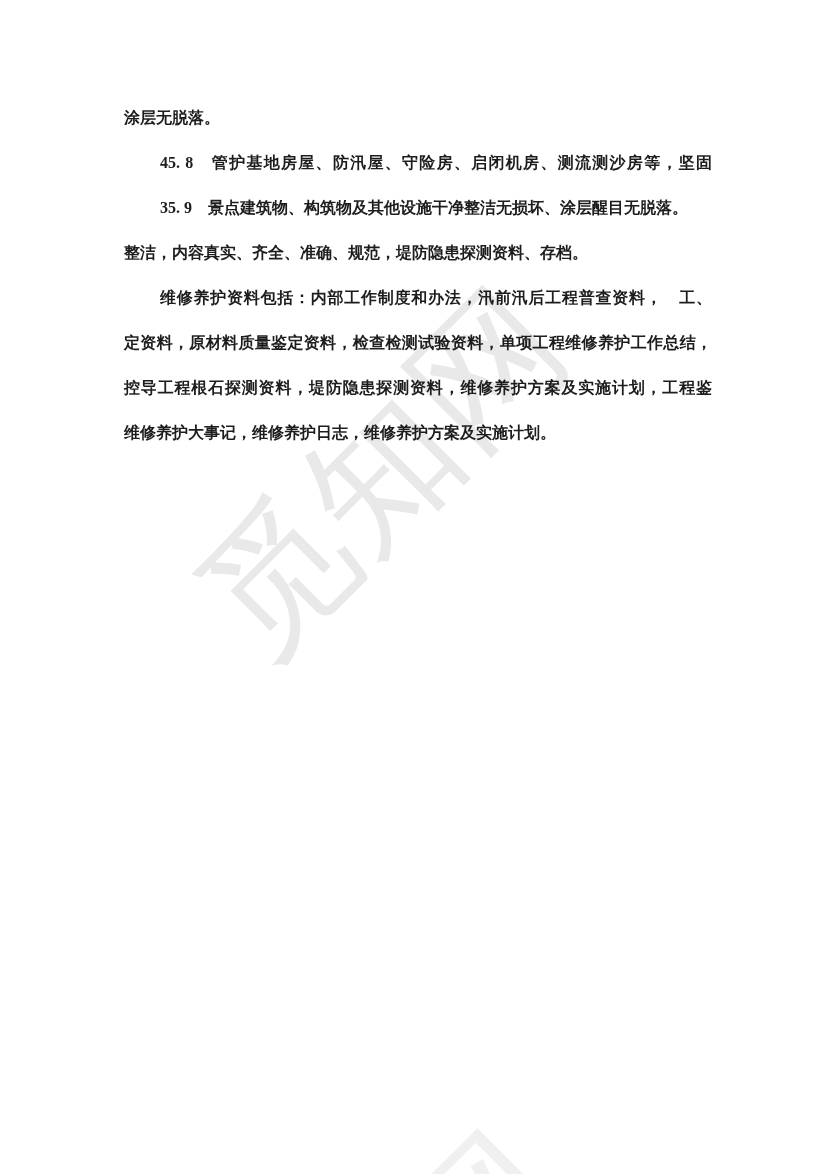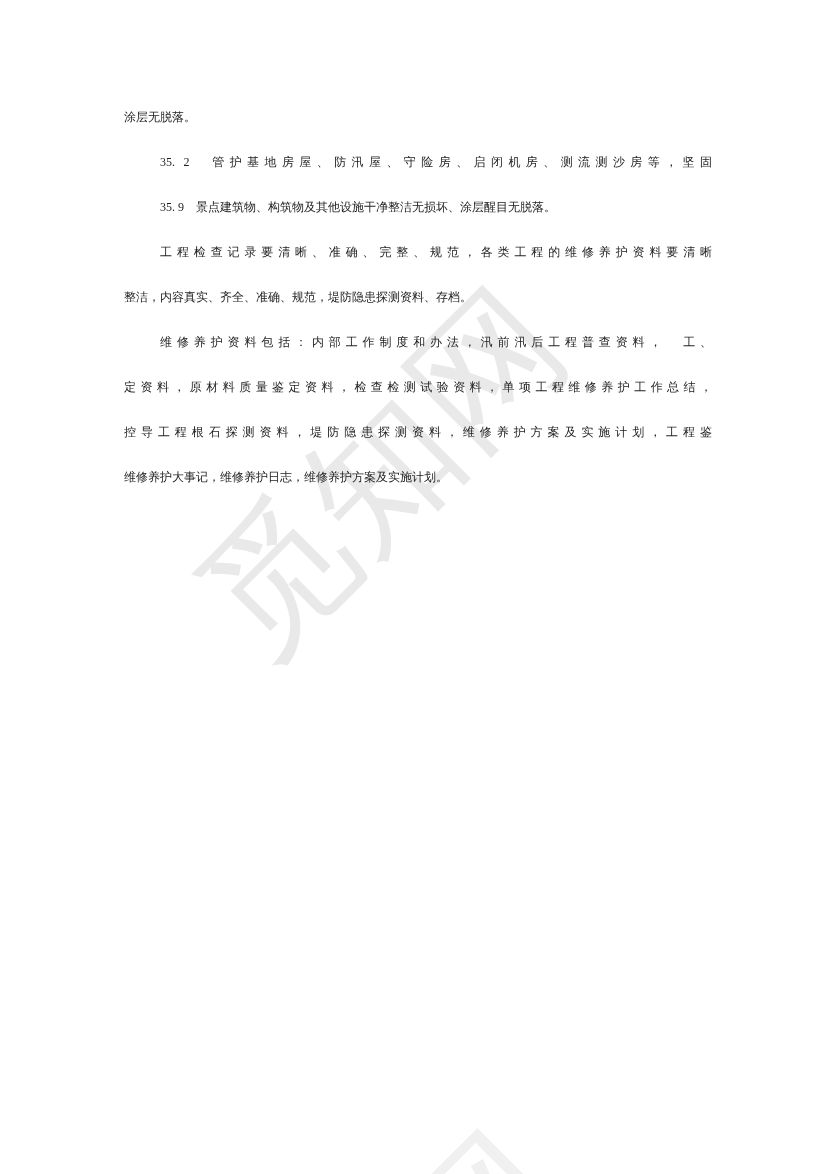--- a/index.html
+++ b/index.html
@@ -52,21 +52,22 @@
     user-select: none;
     pointer-events: none;
   }
   
   .text-block {
     position: absolute;
     left: 124px;
     top: 95px;
     width: 588px;
     color: #1d1d1d;
-    font-size: 12px;
+    font-size: 16px;
+    font-weight: bold;
   }
   .line {
     height: 45px;
     line-height: 45px;
     white-space: nowrap;
   }
   .line.indent {
     padding-left: 36px;
   }
   .line.justify {
@@ -79,23 +80,22 @@
 <body>
 
 <div class="page">
 
   <div class="watermark-center">觅知网</div>
 
   <div class="watermark-bottom">网</div>
 
   <div class="text-block">
     <div class="line">涂层无脱落。</div>
-    <div class="line indent justify">35. 2　管护基地房屋、防汛屋、守险房、启闭机房、测流测沙房等，坚固</div>
+    <div class="line indent justify">45. 8　管护基地房屋、防汛屋、守险房、启闭机房、测流测沙房等，坚固</div>
     <div class="line indent">35. 9　景点建筑物、构筑物及其他设施干净整洁无损坏、涂层醒目无脱落。</div>
-    <div class="line indent justify">工程检查记录要清晰、准确、完整、规范，各类工程的维修养护资料要清晰</div>
     <div class="line">整洁，内容真实、齐全、准确、规范，堤防隐患探测资料、存档。</div>
     <div class="line indent justify">维修养护资料包括：内部工作制度和办法，汛前汛后工程普查资料，　工、</div>
     <div class="line justify">定资料，原材料质量鉴定资料，检查检测试验资料，单项工程维修养护工作总结，</div>
     <div class="line justify">控导工程根石探测资料，堤防隐患探测资料，维修养护方案及实施计划，工程鉴</div>
     <div class="line">维修养护大事记，维修养护日志，维修养护方案及实施计划。</div>
   </div>
 
 </div>
 
 </body></html>

